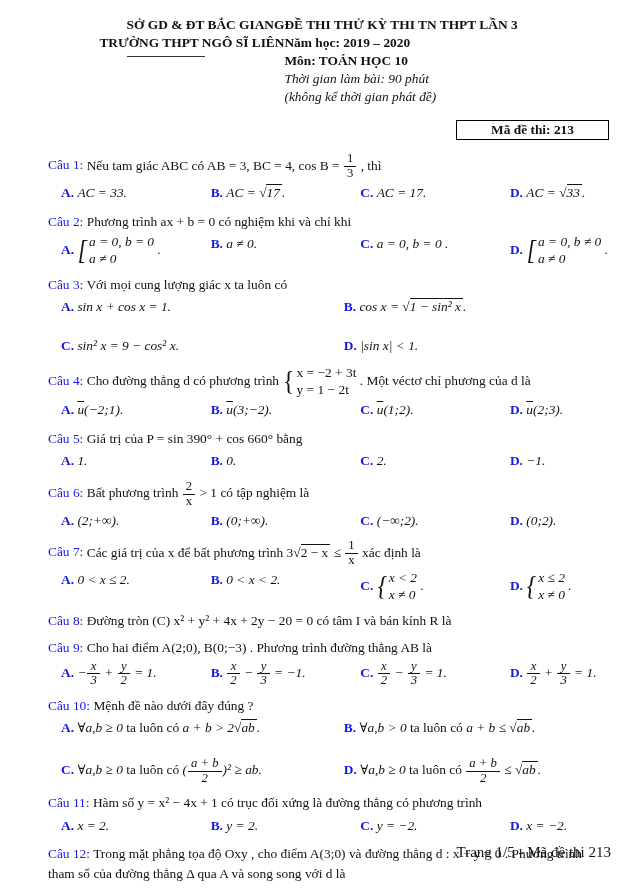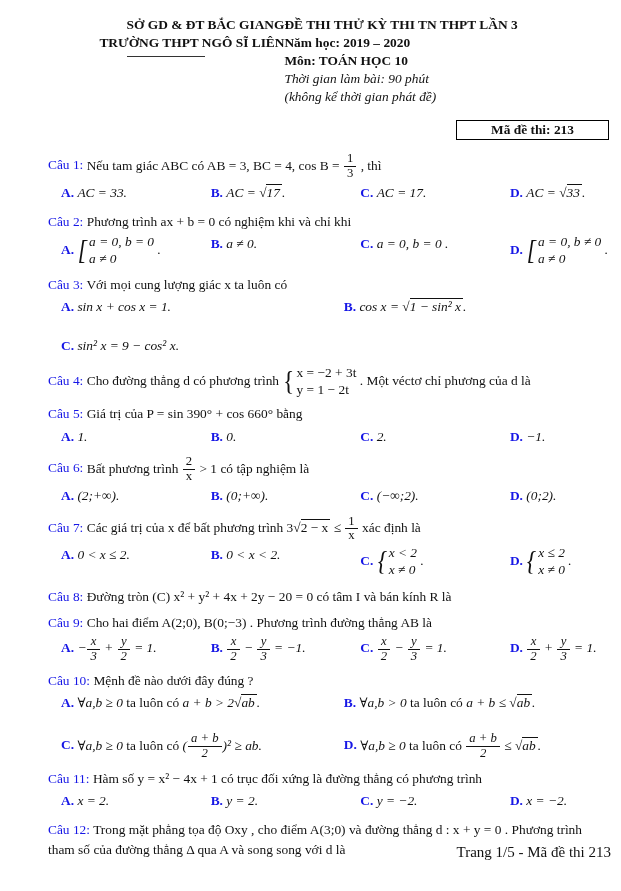--- a/index.html
+++ b/index.html
@@ -100,30 +100,37 @@
                 </span>
               </span> .</span></span>
         </div>
   </div>
       <div class="question">
     <div class="q-text"><b class="q-label">Câu 3:</b> <span class="q-body">Với mọi cung lượng giác x ta luôn có</span></div>
     <div class="options cols2">
           <span class="opt"><b class="opt-letter">A.</b> <span class="opt-text">sin x + cos x = 1.</span></span>
           <span class="opt"><b class="opt-letter">B.</b> <span class="opt-text">cos x = <span class="sqrt">√<span class="radicand">1 − sin² x</span></span>.</span></span>
           <span class="opt"><b class="opt-letter">C.</b> <span class="opt-text">sin² x = 9 − cos² x.</span></span>
+          <span class="opt"><b class="opt-letter">D.</b> <span class="opt-text">|sin x| &lt; 1.</span></span>
         </div>
   </div>
       <div class="question">
     <div class="q-text"><b class="q-label">Câu 4:</b> <span class="q-body">Cho đường thẳng d có phương trình <span class="cases">
               <span class="brace">{</span>
               <span class="cstack">
                 <span>x = −2 + 3t</span>
                 <span>y = 1 − 2t</span>
               </span>
             </span> . Một véctơ chỉ phương của d là</span></div>
+    <div class="options cols4">
+          <span class="opt"><b class="opt-letter">A.</b> <span class="opt-text"><span class="vec">u</span>(−2;1).</span></span>
+          <span class="opt"><b class="opt-letter">B.</b> <span class="opt-text"><span class="vec">u</span>(3;−2).</span></span>
+          <span class="opt"><b class="opt-letter">C.</b> <span class="opt-text"><span class="vec">u</span>(1;2).</span></span>
+          <span class="opt"><b class="opt-letter">D.</b> <span class="opt-text"><span class="vec">u</span>(2;3).</span></span>
+        </div>
   </div>
       <div class="question">
     <div class="q-text"><b class="q-label">Câu 5:</b> <span class="q-body">Giá trị của P = sin 390° + cos 660° bằng</span></div>
     <div class="options cols4">
           <span class="opt"><b class="opt-letter">A.</b> <span class="opt-text">1.</span></span>
           <span class="opt"><b class="opt-letter">B.</b> <span class="opt-text">0.</span></span>
           <span class="opt"><b class="opt-letter">C.</b> <span class="opt-text">2.</span></span>
           <span class="opt"><b class="opt-letter">D.</b> <span class="opt-text">−1.</span></span>
         </div>
   </div>

